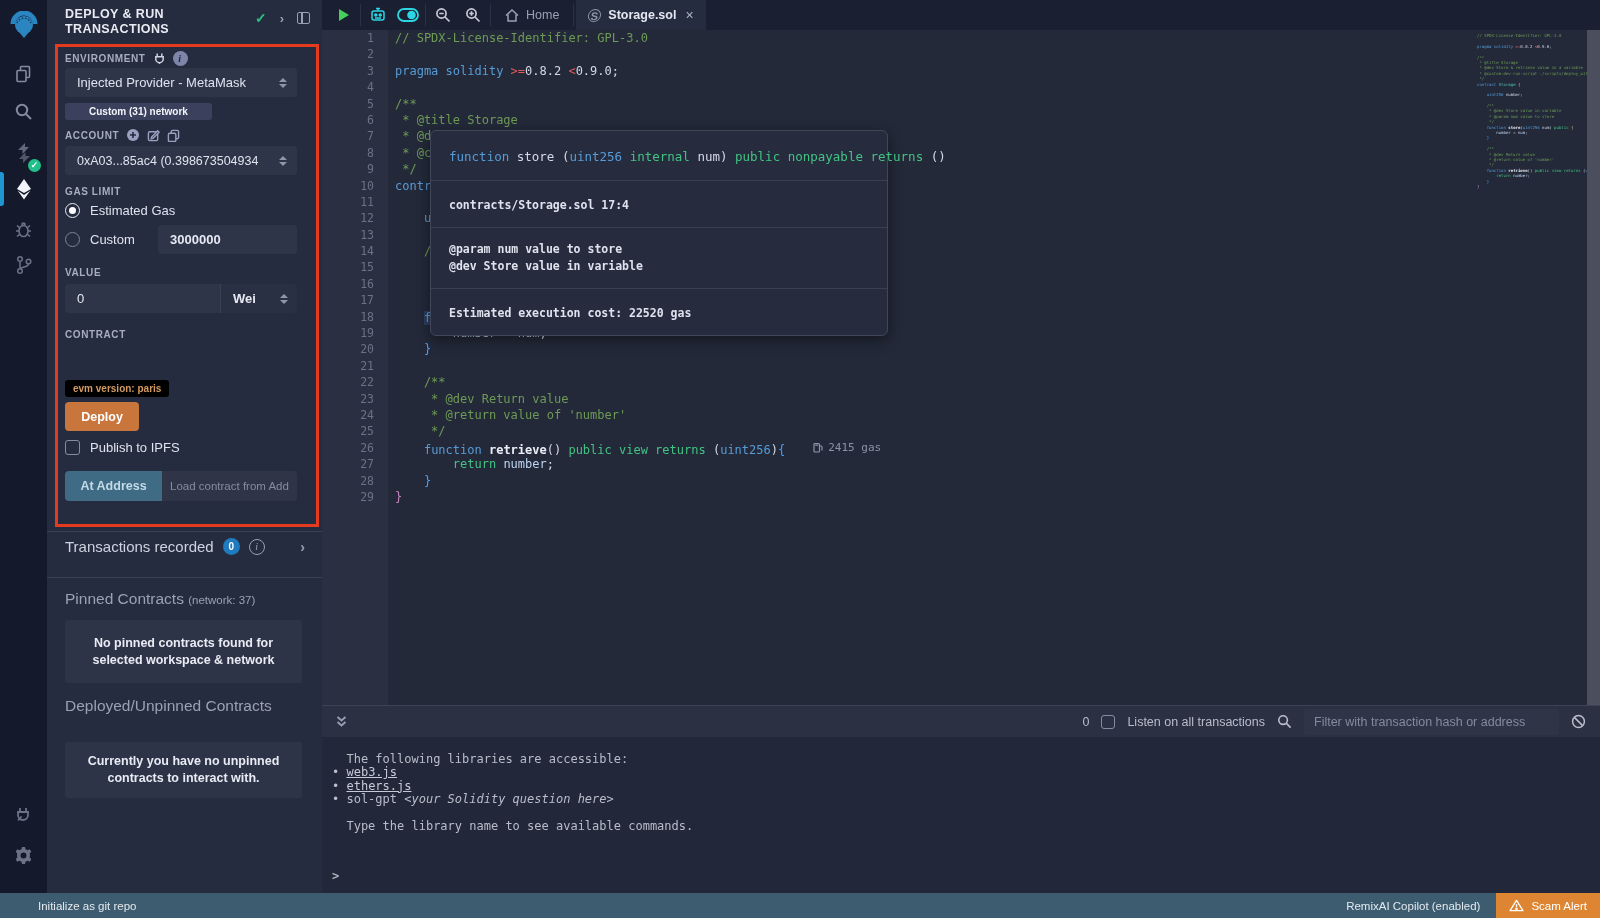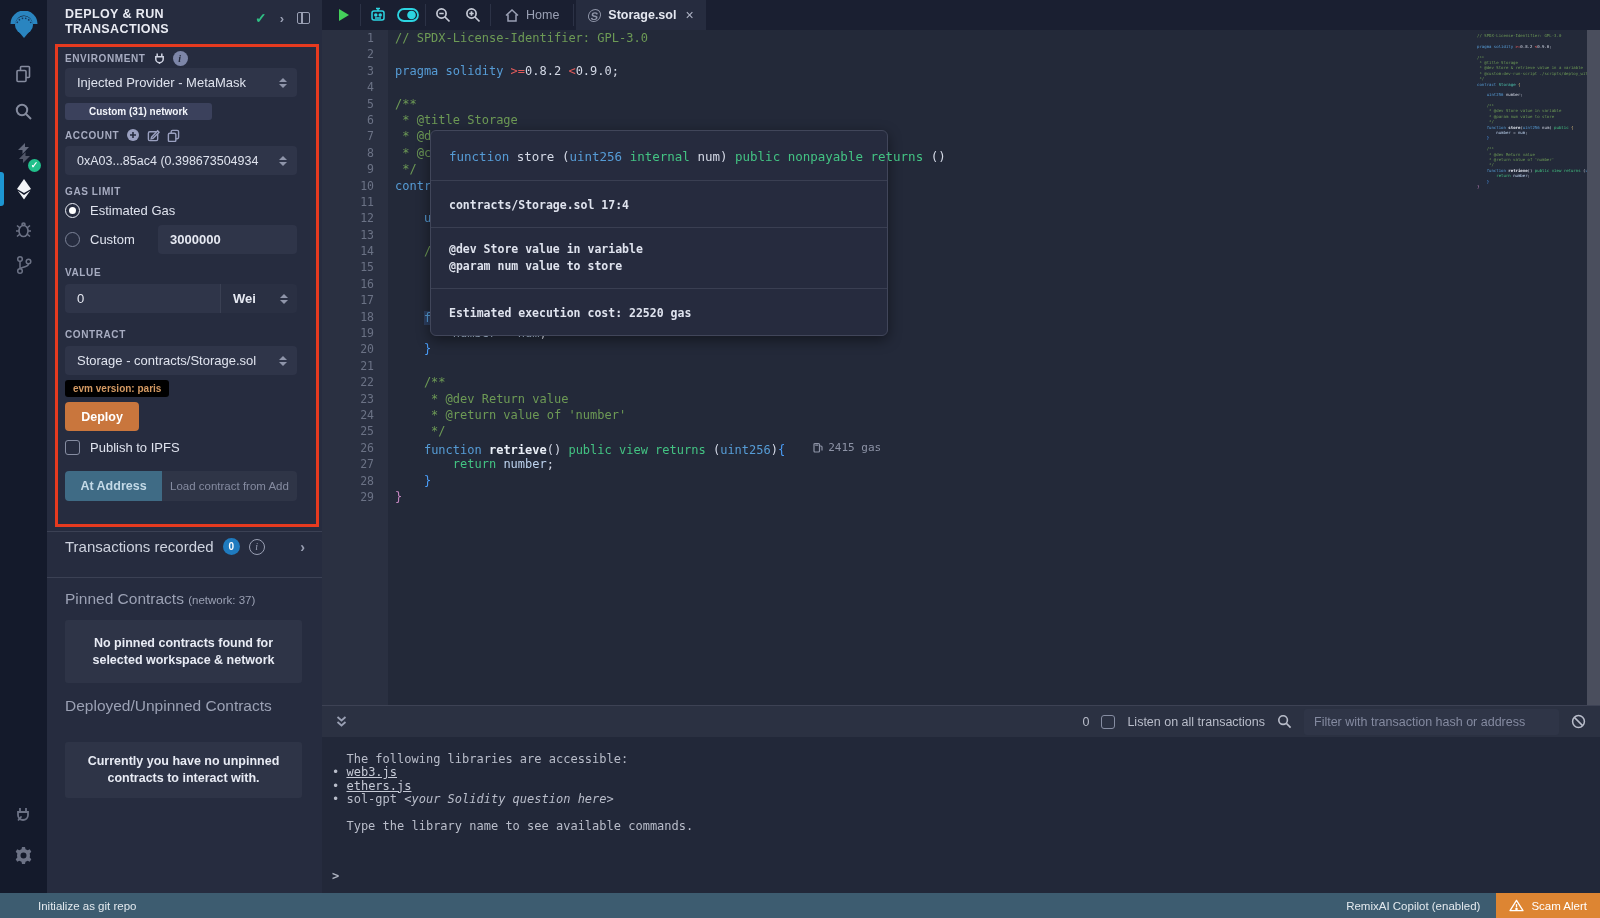--- a/index.html
+++ b/index.html
@@ -256,27 +256,20 @@
         <span class="sel-arr">
             <i class="up"></i>
             <i class="dn"></i>
           </span>
       </div>
     </div>
 
     <div class="lbl" style="top:329px">
         <span>CONTRACT</span>
       </div>
-    <div class="selbox" style="top:346px">
-      <span class="grow">Storage - contracts/Storage.sol</span>
-      <span class="sel-arr">
-          <i class="up"></i>
-          <i class="dn"></i>
-        </span>
-    </div>
     <div class="evm-badge">evm version: paris</div>
 
     <button class="deploy-btn">Deploy</button>
     <div class="pubrow">
       <span class="cbx"></span>
       <span>Publish to IPFS</span>
     </div>
     <div class="atrow">
       <button class="at-btn">At Address</button>
       <input class="at-input" placeholder="Load contract from Addres" style="">
@@ -420,22 +413,22 @@
               </svg><span>2415 gas</span></span></div>
           <div class="cl"><span class="tx">        </span><span class="gr">return</span><span class="tx"> </span><span class="va">number</span><span class="tx">;</span></div>
           <div class="cl"><span class="tx">    </span><span class="b2">}</span></div>
           <div class="cl"><span class="b3">}</span></div>
         </div>
 
       <div class="tooltip">
         <div class="tt-sec"><span class="tt-sig" id="tt-sig"><span class="kw">function</span><span class="tx"> store (</span><span class="kw">uint256</span><span class="gr"> internal</span><span class="tx"> num) </span><span class="gr">public nonpayable returns</span><span class="tx"> ()</span></span></div>
         <div class="tt-sec"><span class="tt-b">contracts/Storage.sol 17:4</span></div>
         <div class="tt-sec" id="tt-docs">
+            <div class="tt-b">@param num value to store</div>
             <div class="tt-b">@dev Store value in variable</div>
-            <div class="tt-b">@param num value to store</div>
           </div>
         <div class="tt-sec"><span class="tt-b">Estimated execution cost: 22520 gas</span></div>
       </div>
 
       <div class="minimap" id="minimap">
           <div class="cl"><span class="cm">// SPDX-License-Identifier: GPL-3.0</span></div>
           <div class="cl">&nbsp;</div>
           <div class="cl"><span class="kw">pragma solidity </span><span class="op">&gt;=</span><span class="tx">0.8.2 </span><span class="op">&lt;</span><span class="tx">0.9.0;</span></div>
           <div class="cl">&nbsp;</div>
           <div class="cl"><span class="cm">/**</span></div>

